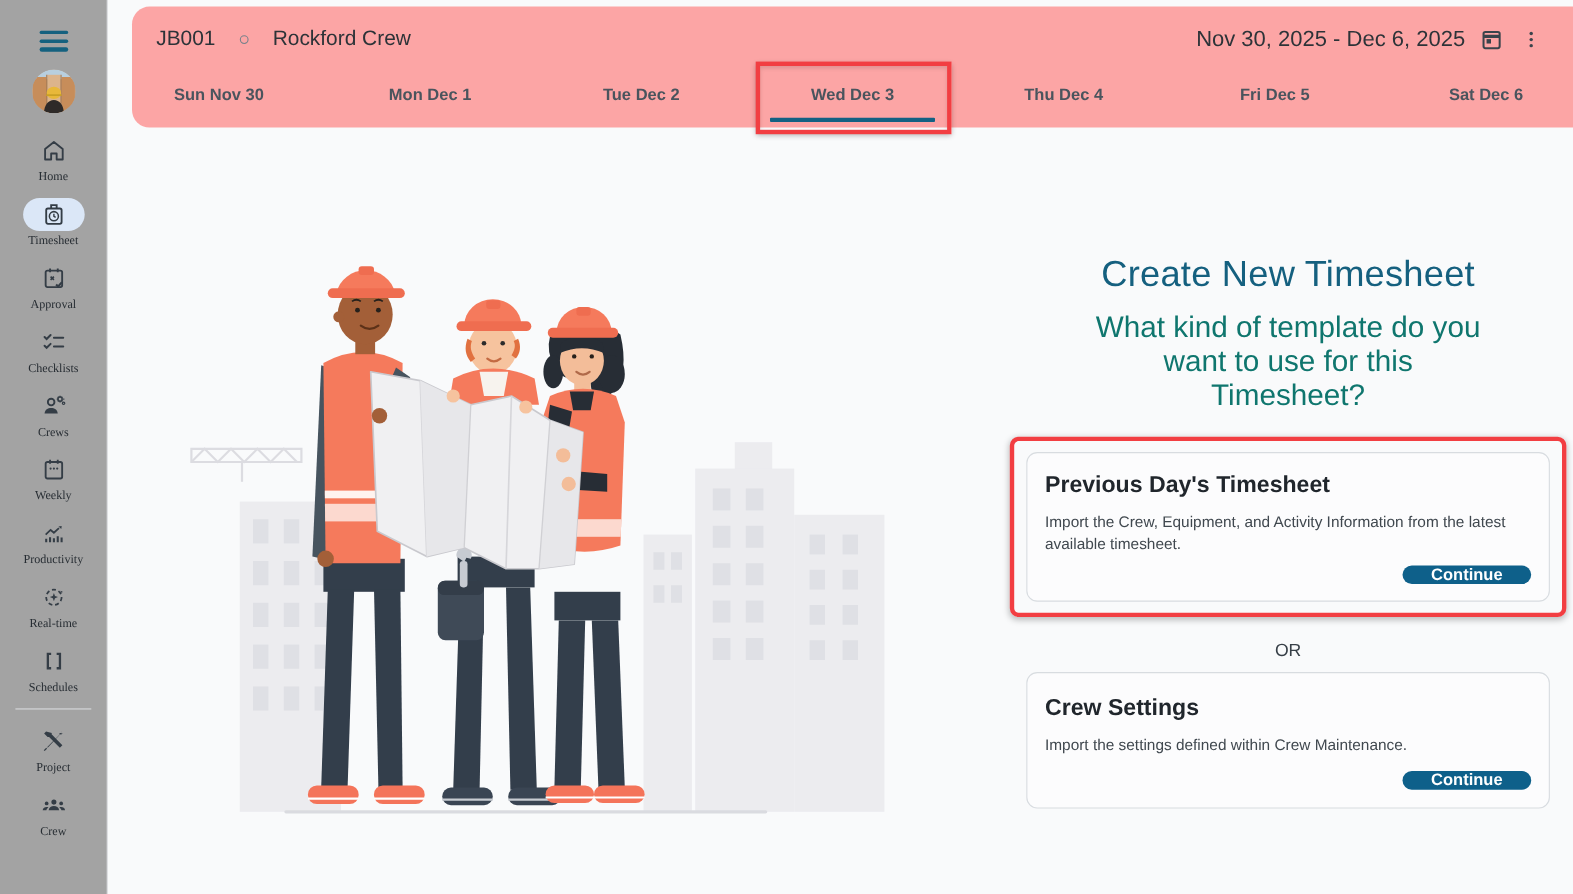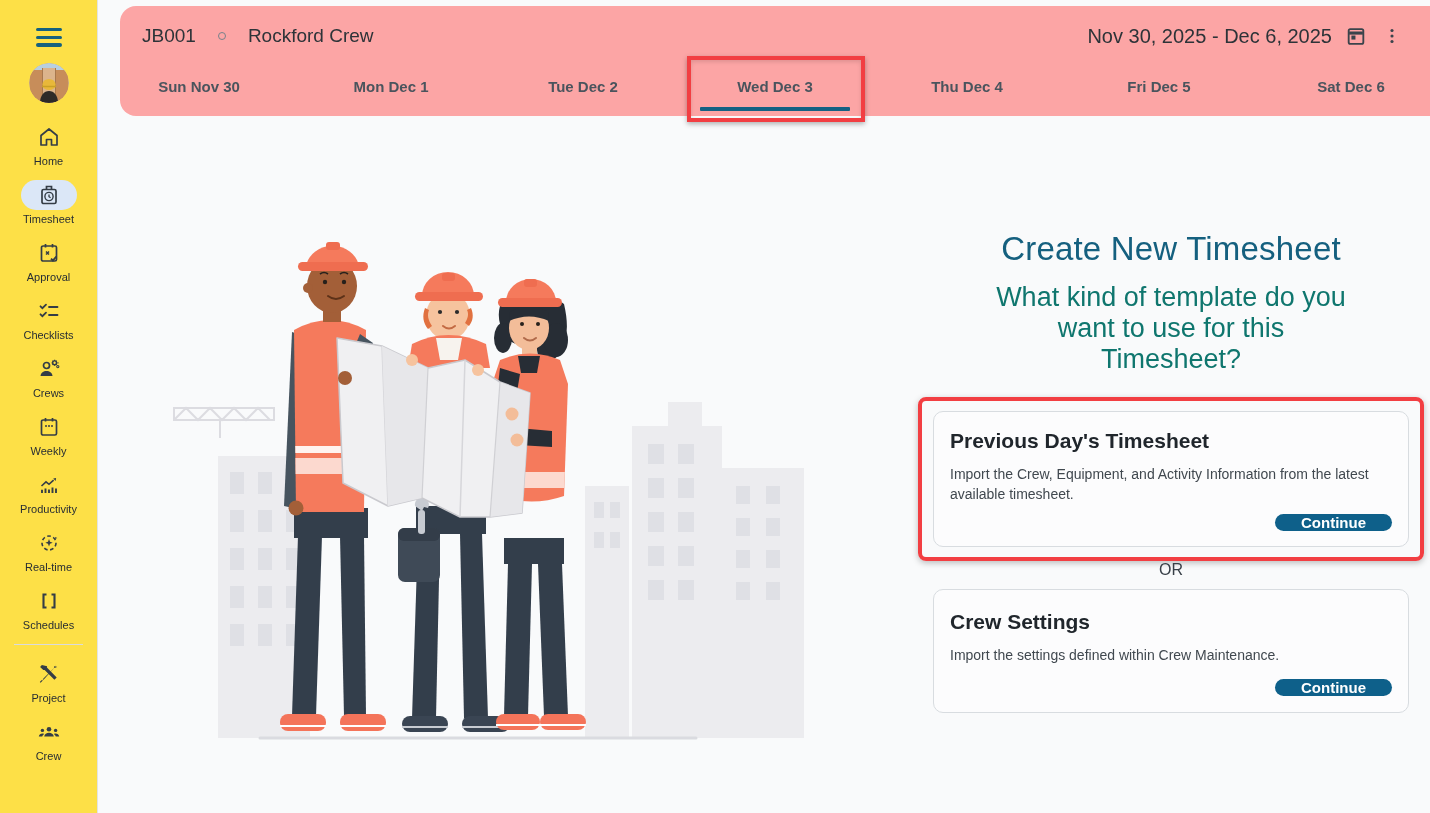--- a/index.html
+++ b/index.html
@@ -1,22 +1,22 @@
 <!DOCTYPE html>
 <html><head>
 <meta charset="utf-8">
 <style>
   * { box-sizing: border-box; margin: 0; padding: 0; }
   html,body { width:1430px; height:813px; overflow:hidden; }
   body { font-family:"Liberation Sans", sans-serif; background:#f9fafb; }
   .app { display:flex; width:1430px; height:813px; }
 
   
-  .sidebar { width:98px; background:#fde047; border-right:1px solid #e1e3e6; flex-shrink:0;
-             display:flex; flex-direction:column; align-items:center; }
+  .sidebar { width:98px; background:#a3a3a3; border-right:1px solid #e1e3e6; flex-shrink:0;
+             display:flex; flex-direction:column; align-items:center;font-family:Liberation Serif, serif; }
   .hamburger { margin-top:28px; width:26px; cursor:pointer; }
   .hamburger span { display:block; height:3.4px; background:#15617f; border-radius:2px; margin-bottom:4.2px; }
   .hamburger span:last-child { margin-bottom:0; }
   .avatar { margin-top:16px; width:40px; height:40px; border-radius:50%; overflow:hidden; cursor:pointer; }
   .nav { margin-top:12px; width:100%; }
   .nav-item { display:flex; flex-direction:column; align-items:center; padding:7px 0 6px; cursor:pointer; }
   .icon-box { width:56px; height:30px; display:flex; align-items:center; justify-content:center; color:#343d46; }
   .nav-item.active .icon-box { background:#dbe7f7; border-radius:16px; }
   .nav-item .lbl { margin-top:3px; font-size:11px; color:#272d33; }
   .nav-divider { height:1px; background:#d9dbde; margin:7px 14px; }
@@ -55,21 +55,21 @@
   .panel-title { font-size:33px; font-weight:500; color:#15607f; text-align:center; letter-spacing:.2px; }
   .panel-sub { margin:14px auto 16px; max-width:372px; font-size:27px; line-height:31px; color:#0f766e; text-align:center; }
   .anno-card { margin-top:22px; border:4px solid #f23e42; border-radius:8px; padding:10px 11px;
                box-shadow:0 2px 6px rgba(0,0,0,.25); }
   .card { background:#fcfcfd; border:1px solid #d8dce0; border-radius:10px; padding:17px 16px 15px; }
   .card-title { font-size:21px; font-weight:700; color:#20262c; }
   .card-desc { margin-top:11px; font-size:14px; line-height:20px; color:#40484f; }
   .btn-row { margin-top:10px; display:flex; justify-content:flex-end; }
   .btn { background:#0e608a; color:#fff; font-weight:700; font-size:15px; border:none; border-radius:21px;
          padding:0 26px; cursor:pointer; font-family:inherit; }
-  .or { text-align:center; font-size:16px; font-weight:500; color:#373f47; margin:0 0 10px; }
+  .or { text-align:center; font-size:16px; font-weight:500; color:#373f47; margin:22px 0 10px; }
   .card2 { margin:0 15px; padding:20px 16px 16px; }
   .card2 .btn-row { margin-top:14px; }
 </style>
 </head>
 <body>
 
 <div class="app">
 
   <div class="sidebar">
     <div class="hamburger">

